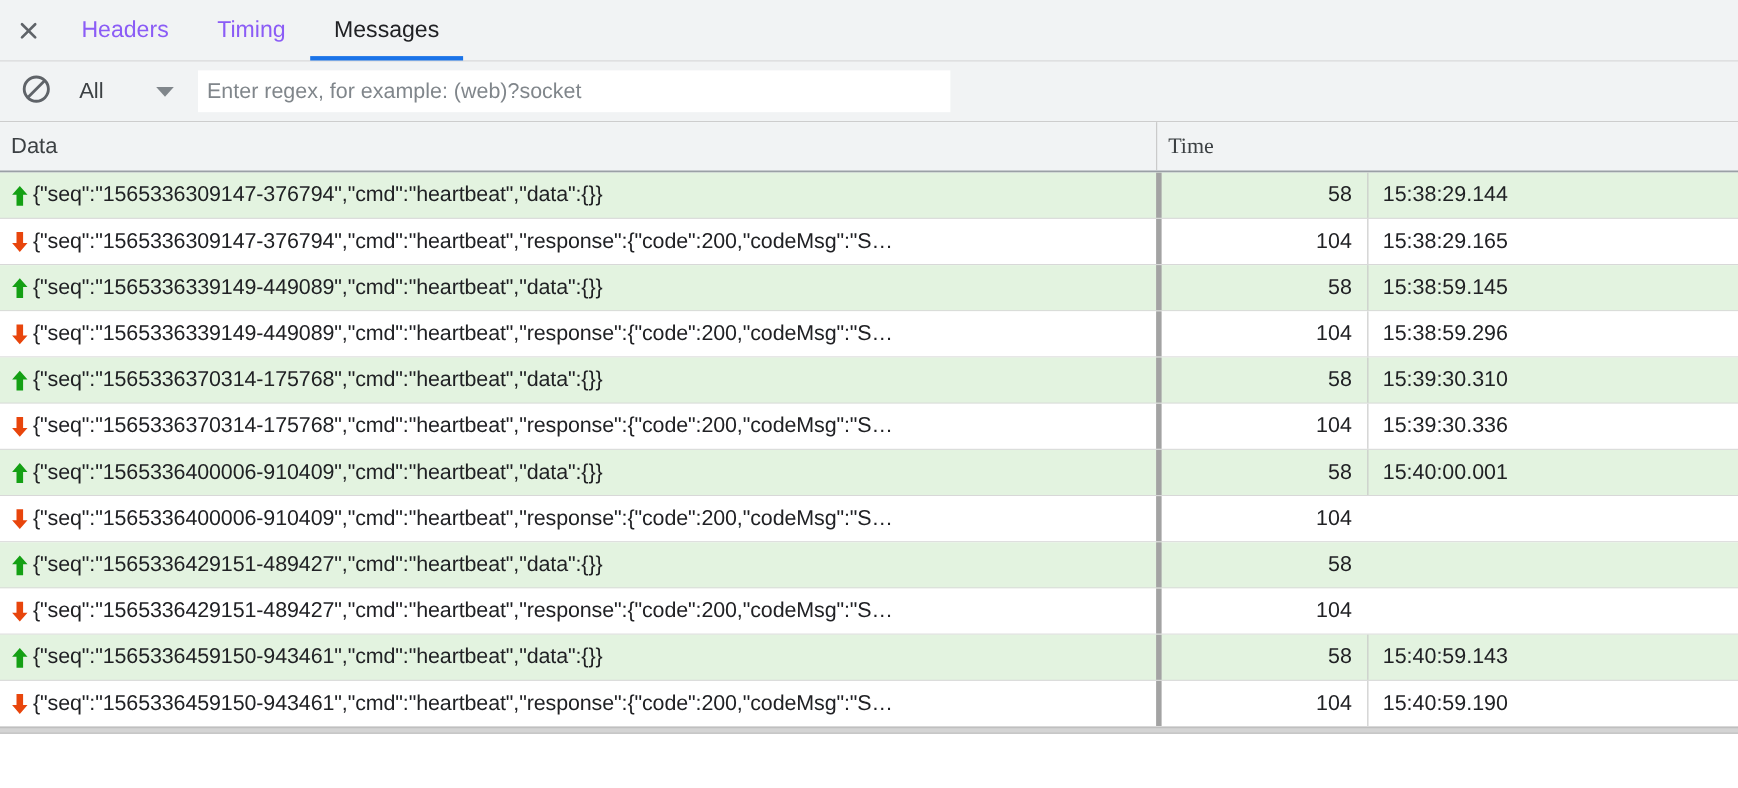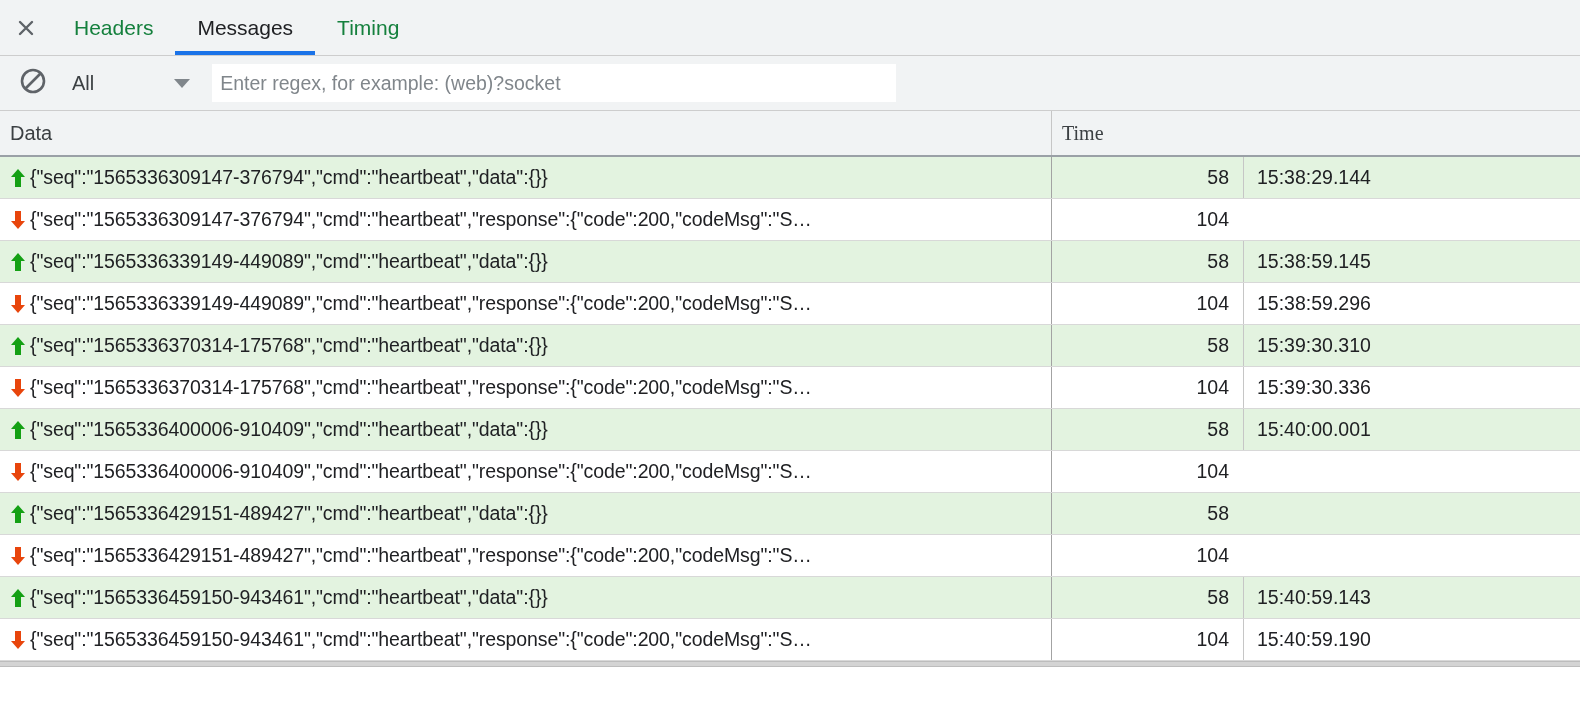--- a/index.html
+++ b/index.html
@@ -31,21 +31,21 @@
     align-items: center;
     justify-content: center;
     cursor: pointer;
   }
   .close-btn svg { display: block; }
   .tab {
     display: flex;
     align-items: center;
     padding: 0 22px;
     font-size: 21px;
-    color: #15803d;
+    color: #8b5cf6;
     cursor: pointer;
     position: relative;
     box-sizing: border-box;
   }
   .tab.active {
     color: #202124;
   }
   .tab.active::after {
     content: "";
     position: absolute;
@@ -69,21 +69,21 @@
     height: 38px;
     display: flex;
     align-items: center;
     justify-content: center;
     cursor: pointer;
     flex: 0 0 auto;
   }
   .filter-select {
     display: flex;
     align-items: center;
-    gap: 80px;
+    gap: 48px;
     margin-left: 20px;
     cursor: pointer;
     flex: 0 0 auto;
   }
   .filter-select .label {
     font-size: 20px;
     color: #3c4043;
   }
   .caret {
     width: 0; height: 0;
@@ -151,21 +151,21 @@
     color: #202124;
     overflow: hidden;
     white-space: nowrap;
   }
   .row .cell.data {
     width: 1051px;
     padding-left: 8px;
   }
   .row .cell.length {
     width: 192px;
-    border-left: 1px solid #a3a3a3;
+    border-left: 5px solid #a3a3a3;
     justify-content: flex-end;
     padding-right: 14px;
   }
   .row .cell.time {
     width: 337px;
     border-left: 1px solid #c6c6c6;
     padding-left: 13px;
   }
   .arrow {
     flex: 0 0 auto;
@@ -198,25 +198,25 @@
   <div class="close-btn">
     <span>
       <svg width="20" height="20" viewBox="0 0 20 20">
         <path d="M4 4 L16 16 M16 4 L4 16" stroke="#5f6368" stroke-width="2.4" stroke-linecap="round"></path>
       </svg>
     </span>
   </div>
   <div class="tab">
     <span>Headers</span>
   </div>
+  <div class="tab">
+    <span>Timing</span>
+  </div>
   <div class="tab active">
     <span>Messages</span>
-  </div>
-  <div class="tab">
-    <span>Timing</span>
   </div>
 </div>
 
 <div class="toolbar">
   <div class="clear-icon">
     <span>
       <svg width="28" height="28" viewBox="0 0 28 28">
         <circle cx="14" cy="14" r="11" fill="none" stroke="#5f6368" stroke-width="2.6"></circle>
         <line x1="6.5" y1="21.5" x2="21.5" y2="6.5" stroke="#5f6368" stroke-width="2.6"></line>
       </svg>
@@ -258,20 +258,21 @@
       <div class="row recv">
         <div class="cell data">
           <span class="arrow">
             <svg width="16" height="20" viewBox="0 0 16 20">
               <path d="M8 19 L15 11 L11 11 L11 1 L5 1 L5 11 L1 11 Z" fill="#E8450C"></path>
             </svg>
           </span>
           <span class="msg-text">{"seq":"1565336309147-376794","cmd":"heartbeat","response":{"code":200,"codeMsg":"S…</span>
         </div>
         <div class="cell length">104</div>
+        <div class="cell time">15:38:29.165</div>
       </div>
       <div class="row send">
         <div class="cell data">
           <span class="arrow">
             <svg width="16" height="20" viewBox="0 0 16 20">
               <path d="M8 1 L15 9 L11 9 L11 19 L5 19 L5 9 L1 9 Z" fill="#14A014"></path>
             </svg>
           </span>
           <span class="msg-text">{"seq":"1565336339149-449089","cmd":"heartbeat","data":{}}</span>
         </div>

